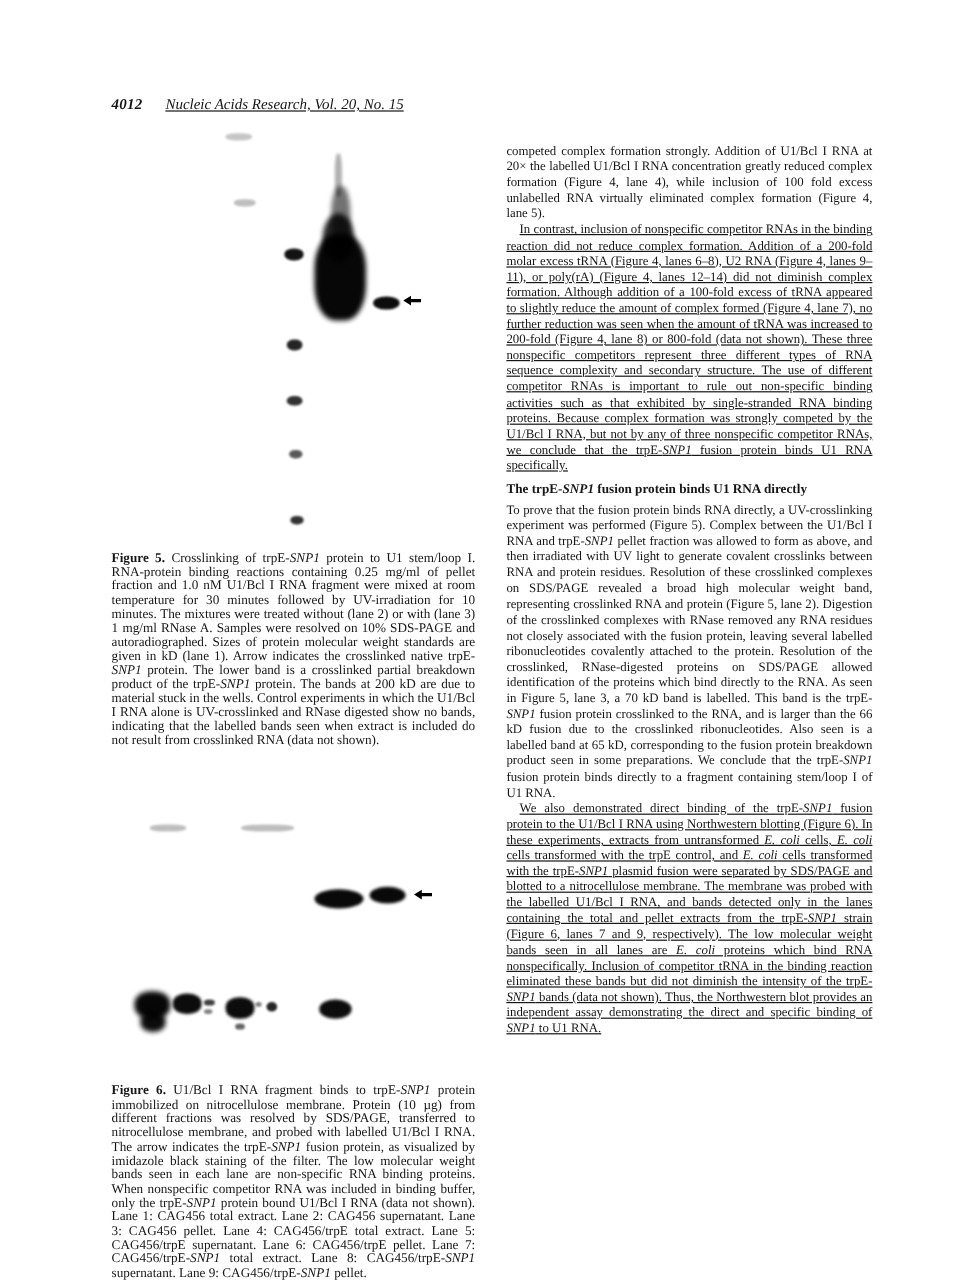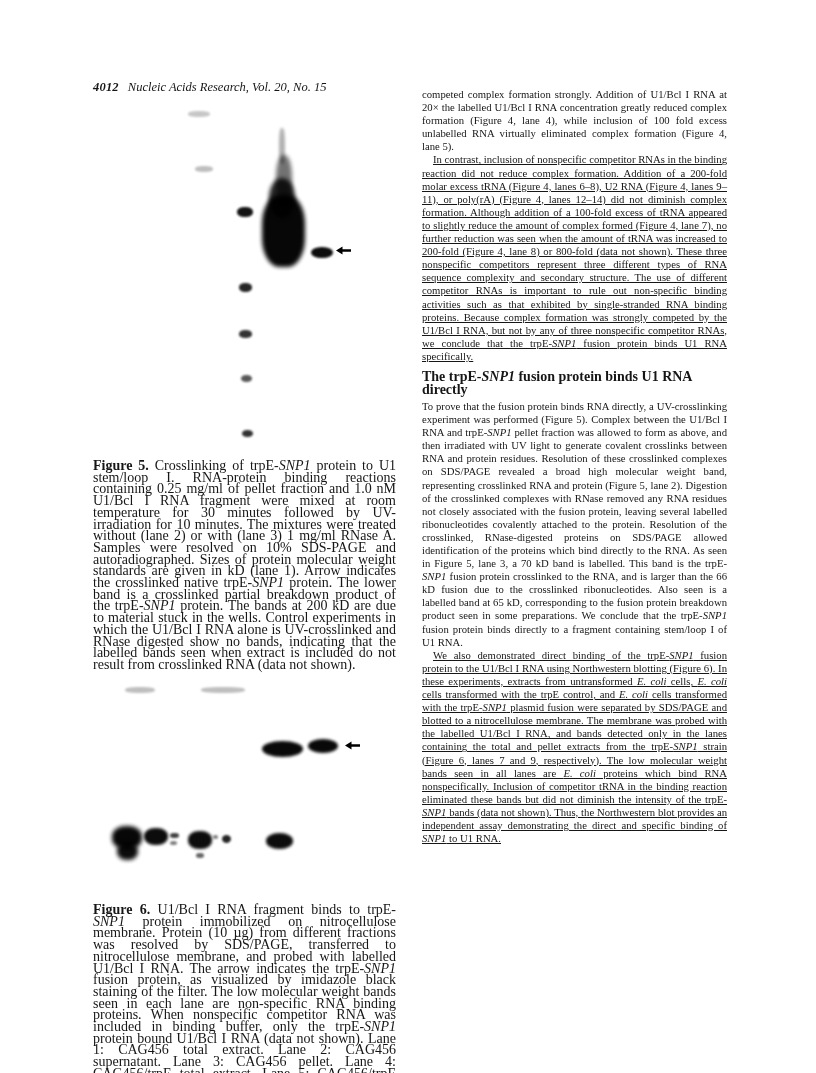--- a/index.html
+++ b/index.html
@@ -8,46 +8,46 @@
     width:816px; height:1073px; position:relative; overflow:hidden;
     font-family:"Liberation Serif", serif; color:#161616;
     -webkit-font-smoothing:antialiased;
   }
   .page { position:absolute; inset:0; background:#fff; }
 
   
   .running-header {
     position:absolute; left:93px; top:80px; font-size:12.5px; white-space:nowrap;
   }
-  .page-num { font-weight:bold; font-style:italic; margin-right:9px; letter-spacing:.2px; }
-  .journal-title { font-style:italic; }
+  .page-num { font-weight:bold; font-style:italic; margin-right:19px; letter-spacing:.2px; }
+  .journal-title { font-style:italic;text-decoration:underline; }
 
   
   .col-right {
-    position:absolute; left:422px; top:88px; width:305px;
+    position:absolute; left:422px; top:120px; width:305px;
     font-size:10.7px; line-height:13.1px; text-align:justify;
   }
   .col-right p { margin:0; }
   .col-right p.indent { text-indent:11px;text-decoration:underline; }
   .section-heading {
-    font-size:14px; font-weight:bold; margin:7px 0 4px 0; text-align:left;
+    font-size:11px; font-weight:bold; margin:7px 0 4px 0; text-align:left;
     line-height:13px;
   }
 
   
   .gel { position:absolute; background:#fff; }
   .gel-fig5 { left:93px; top:106px; width:302px; height:348px; }
   .gel-fig6 { left:93px; top:683px; width:302px; height:196px; }
   .band { position:absolute; background:#000; }
   .gel-arrow { position:absolute; }
 
   
   .caption {
     position:absolute; left:93px; width:303px;
-    font-size:14px; line-height:11.7px; text-align:justify;
+    font-size:11px; line-height:11.7px; text-align:justify;
   }
   .caption-fig5 { top:460px; }
   .caption-fig6 { top:904px; }
 </style>
 </head>
 <body>
 
 <div class="page">
 
   <div class="running-header">

